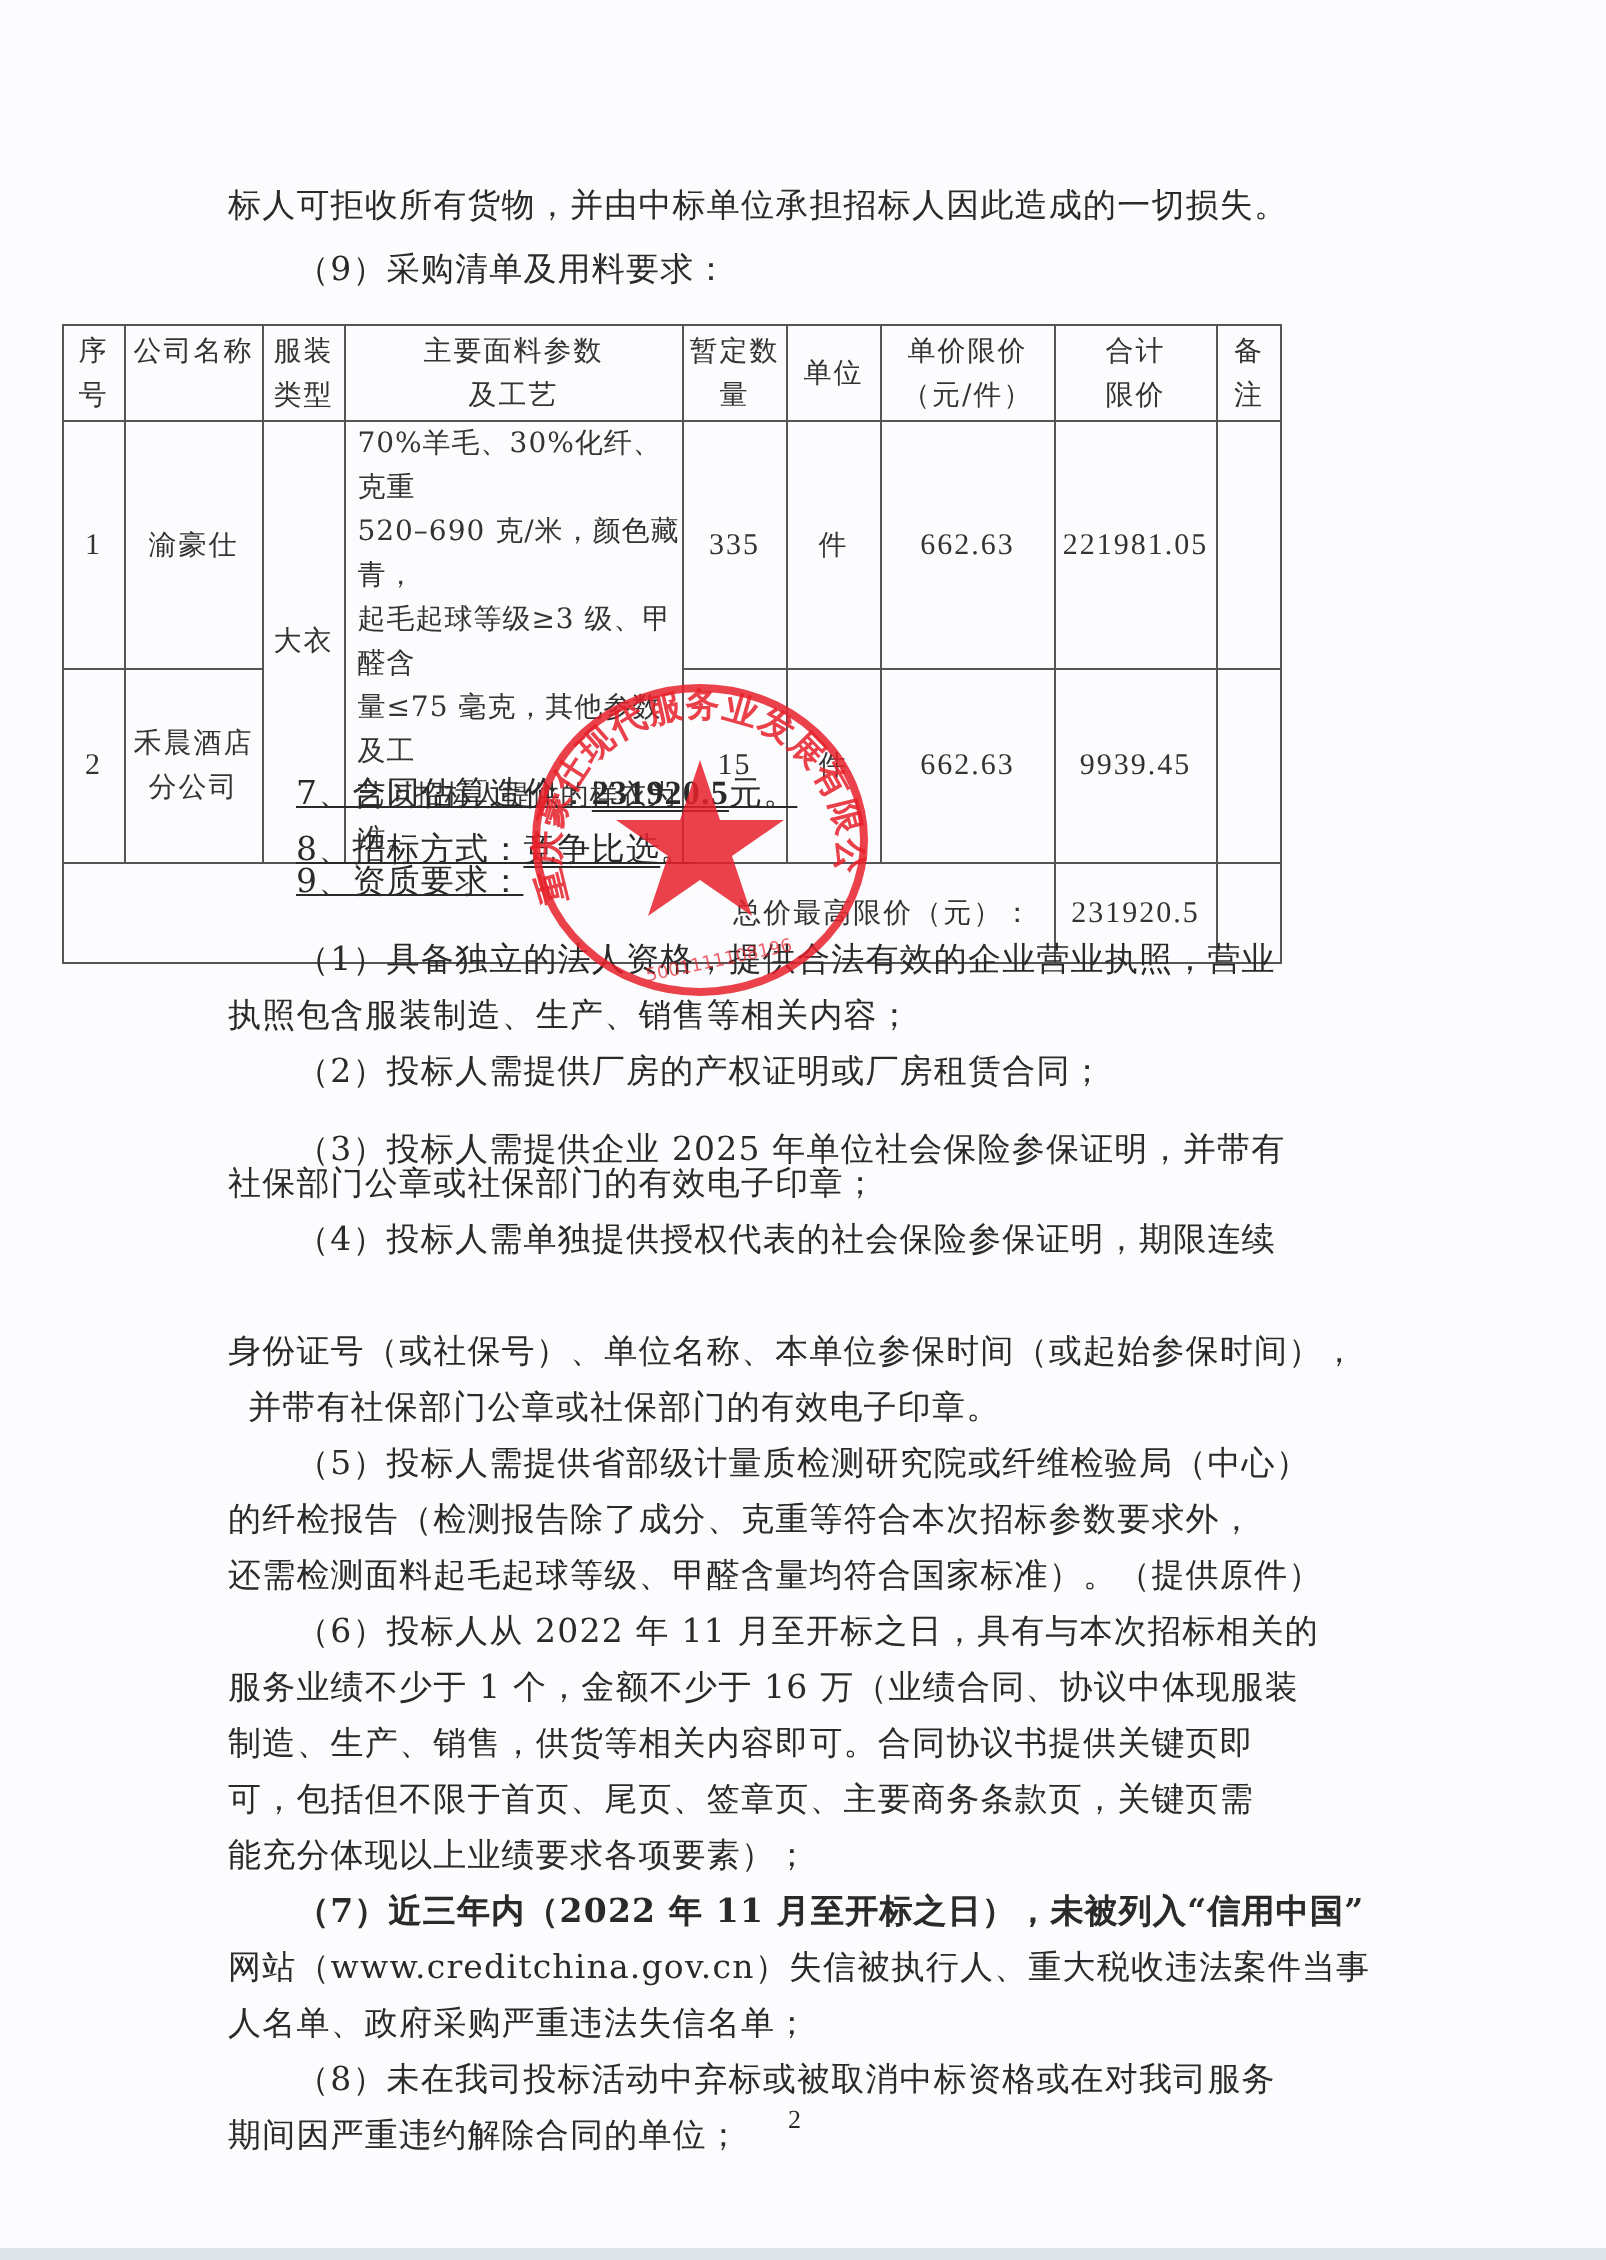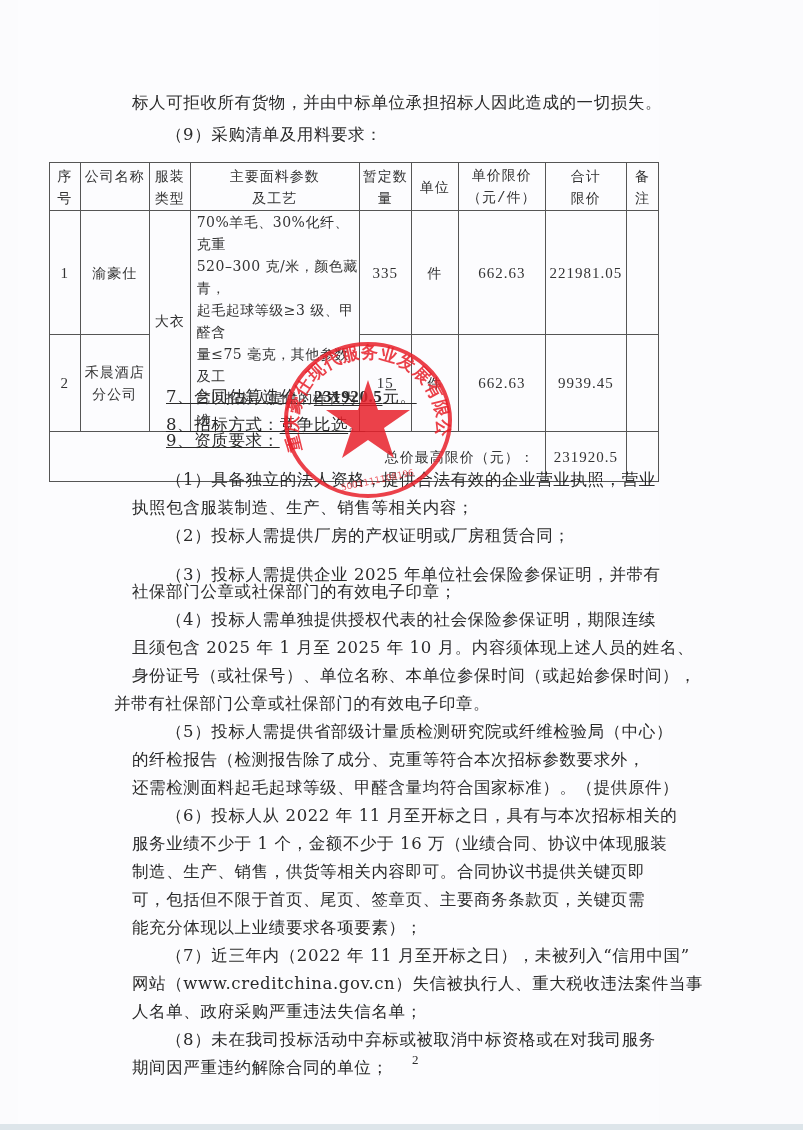--- a/index.html
+++ b/index.html
@@ -2,21 +2,21 @@
 <html><head>
 <meta charset="utf-8">
 <style>
   html, body { margin: 0; padding: 0; }
   body {
     width: 803px; height: 1130px; position: relative; overflow: hidden;
     background: #fbfbfd;
     font-family: "DejaVu Serif", "Liberation Serif", serif;
     color: #2a2a2a;
   }
-  .page { position: absolute; left: 0; top: 0; width: 641px; height: 1124px; background: #fcfcfe; margin-left: 18px; }
+  .page { position: absolute; left: 0; top: 0; width: 641px; height: 1124px; background: #fcfcfe; }
   .bottom-bar { position: absolute; left: 0; top: 1124px; width: 803px; height: 6px; background: #dde5ea; }
   .line { position: absolute; font-size: 16.5px; white-space: nowrap; letter-spacing: 0.6px; line-height: 22px; }
   table.proc {
     position: absolute; left: 31px; top: 162px; border-collapse: collapse;
     font-size: 14px; color: #333;
   }
   table.proc td {
     border: 1px solid #555; text-align: center; vertical-align: middle; padding: 0;
     line-height: 22px; letter-spacing: 1px;
   }
@@ -49,40 +49,40 @@
       </td>
       <td style="width:215px;">
         <div>主要面料参数</div>
         <div>及工艺</div>
       </td>
       <td style="width:60px;">
         <div>暂定数</div>
         <div>量</div>
       </td>
       <td style="width:58px;">单位</td>
-      <td style="width:100px;font-family:Liberation Mono, monospace;">
+      <td style="width:100px;">
         <div>单价限价</div>
         <div>（元/件）</div>
       </td>
       <td style="width:83px;">
         <div>合计</div>
         <div>限价</div>
       </td>
       <td style="width:37px;">
         <div>备</div>
         <div>注</div>
       </td>
     </tr>
     <tr style="height:68px;">
       <td class="num">1</td>
       <td>渝豪仕</td>
       <td rowspan="2">大衣</td>
       <td rowspan="2" class="fabric">
         <div>70%羊毛、30%化纤、克重</div>
-        <div>520–300 克/米，颜色藏青，</div>
+        <div>520–690 克/米，颜色藏青，</div>
         <div>起毛起球等级≥3 级、甲醛含</div>
         <div>量≤75 毫克，其他参数及工</div>
         <div>艺以招标人提供的样衣为准。</div>
       </td>
       <td class="num">335</td>
       <td>件</td>
       <td class="num">662.63</td>
       <td class="num">221981.05</td>
       <td></td>
     </tr>
@@ -113,32 +113,31 @@
     <span>8、招标方式：</span><span class="u">竞争比选</span><span>。</span>
   </div>
   <div class="line" style="left:148px; top:430px;text-decoration:underline;">9、资质要求：</div>
 
   <div class="line" style="left:148px; top:469px;">（1）具备独立的法人资格，提供合法有效的企业营业执照，营业</div>
   <div class="line" style="left:114px; top:497px;">执照包含服装制造、生产、销售等相关内容；</div>
   <div class="line" style="left:148px; top:525px;">（2）投标人需提供厂房的产权证明或厂房租赁合同；</div>
   <div class="line" style="left:148px; top:564px;text-align:right;">（3）投标人需提供企业 2025 年单位社会保险参保证明，并带有</div>
   <div class="line" style="left:114px; top:581px;">社保部门公章或社保部门的有效电子印章；</div>
   <div class="line" style="left:148px; top:609px;">（4）投标人需单独提供授权代表的社会保险参保证明，期限连续</div>
-  <div class="line" style="left:114px; top:637px;">且须包含 2025 年 1 月至 2025 年 10 月。内容须体现上述人员的姓名、</div>
   <div class="line" style="left:114px; top:665px;">身份证号（或社保号）、单位名称、本单位参保时间（或起始参保时间），</div>
-  <div class="line" style="left:96px; top:693px;">并带有社保部门公章或社保部门的有效电子印章。</div>
+  <div class="line" style="left:124px; top:693px;">并带有社保部门公章或社保部门的有效电子印章。</div>
   <div class="line" style="left:148px; top:721px;">（5）投标人需提供省部级计量质检测研究院或纤维检验局（中心）</div>
   <div class="line" style="left:114px; top:749px;">的纤检报告（检测报告除了成分、克重等符合本次招标参数要求外，</div>
   <div class="line" style="left:114px; top:777px;">还需检测面料起毛起球等级、甲醛含量均符合国家标准）。（提供原件）</div>
   <div class="line" style="left:148px; top:805px;">（6）投标人从 2022 年 11 月至开标之日，具有与本次招标相关的</div>
   <div class="line" style="left:114px; top:833px;">服务业绩不少于 1 个，金额不少于 16 万（业绩合同、协议中体现服装</div>
   <div class="line" style="left:114px; top:861px;">制造、生产、销售，供货等相关内容即可。合同协议书提供关键页即</div>
   <div class="line" style="left:114px; top:889px;">可，包括但不限于首页、尾页、签章页、主要商务条款页，关键页需</div>
   <div class="line" style="left:114px; top:917px;">能充分体现以上业绩要求各项要素）；</div>
-  <div class="line" style="left:148px; top:945px;">（7）近三年内（2022 年 11 月至开标之日），未被列入“信用中国”</div>
+  <div class="line" style="left:148px; top:945px;font-weight:bold;">（7）近三年内（2022 年 11 月至开标之日），未被列入“信用中国”</div>
   <div class="line" style="left:114px; top:973px;">网站（www.creditchina.gov.cn）失信被执行人、重大税收违法案件当事</div>
   <div class="line" style="left:114px; top:1001px;">人名单、政府采购严重违法失信名单；</div>
   <div class="line" style="left:148px; top:1029px;">（8）未在我司投标活动中弃标或被取消中标资格或在对我司服务</div>
   <div class="line" style="left:114px; top:1057px;">期间因严重违约解除合同的单位；</div>
 
   <div class="page-num" style="top:1052px;">2</div>
 
   <svg class="stamp" viewBox="0 0 176 160">
     <defs>
       <path id="sealArc" d="M 22 110 A 70 68 0 1 1 156 100"></path>

